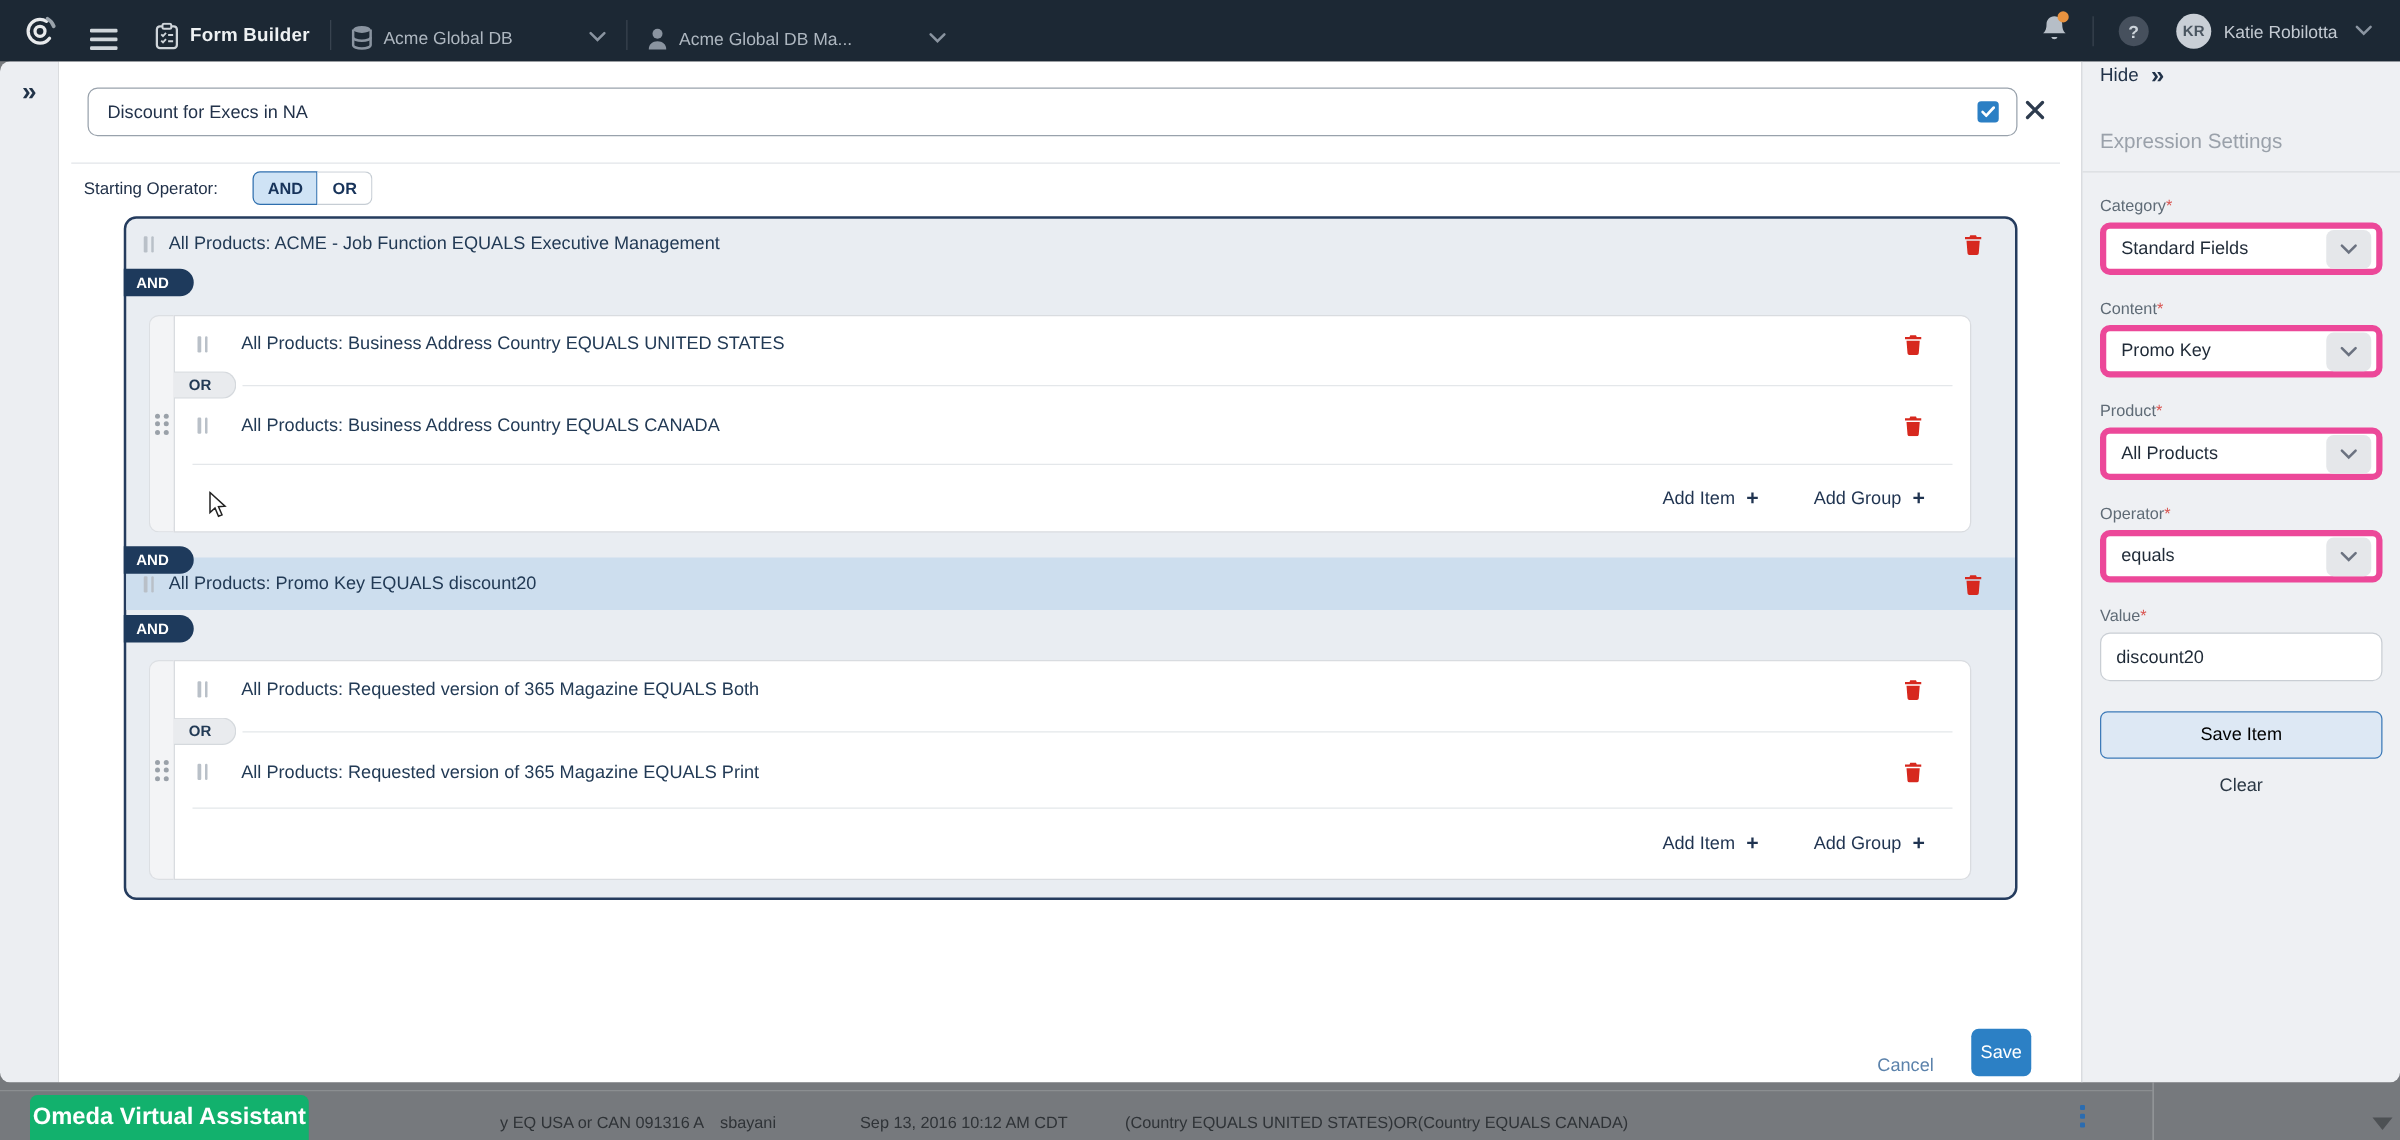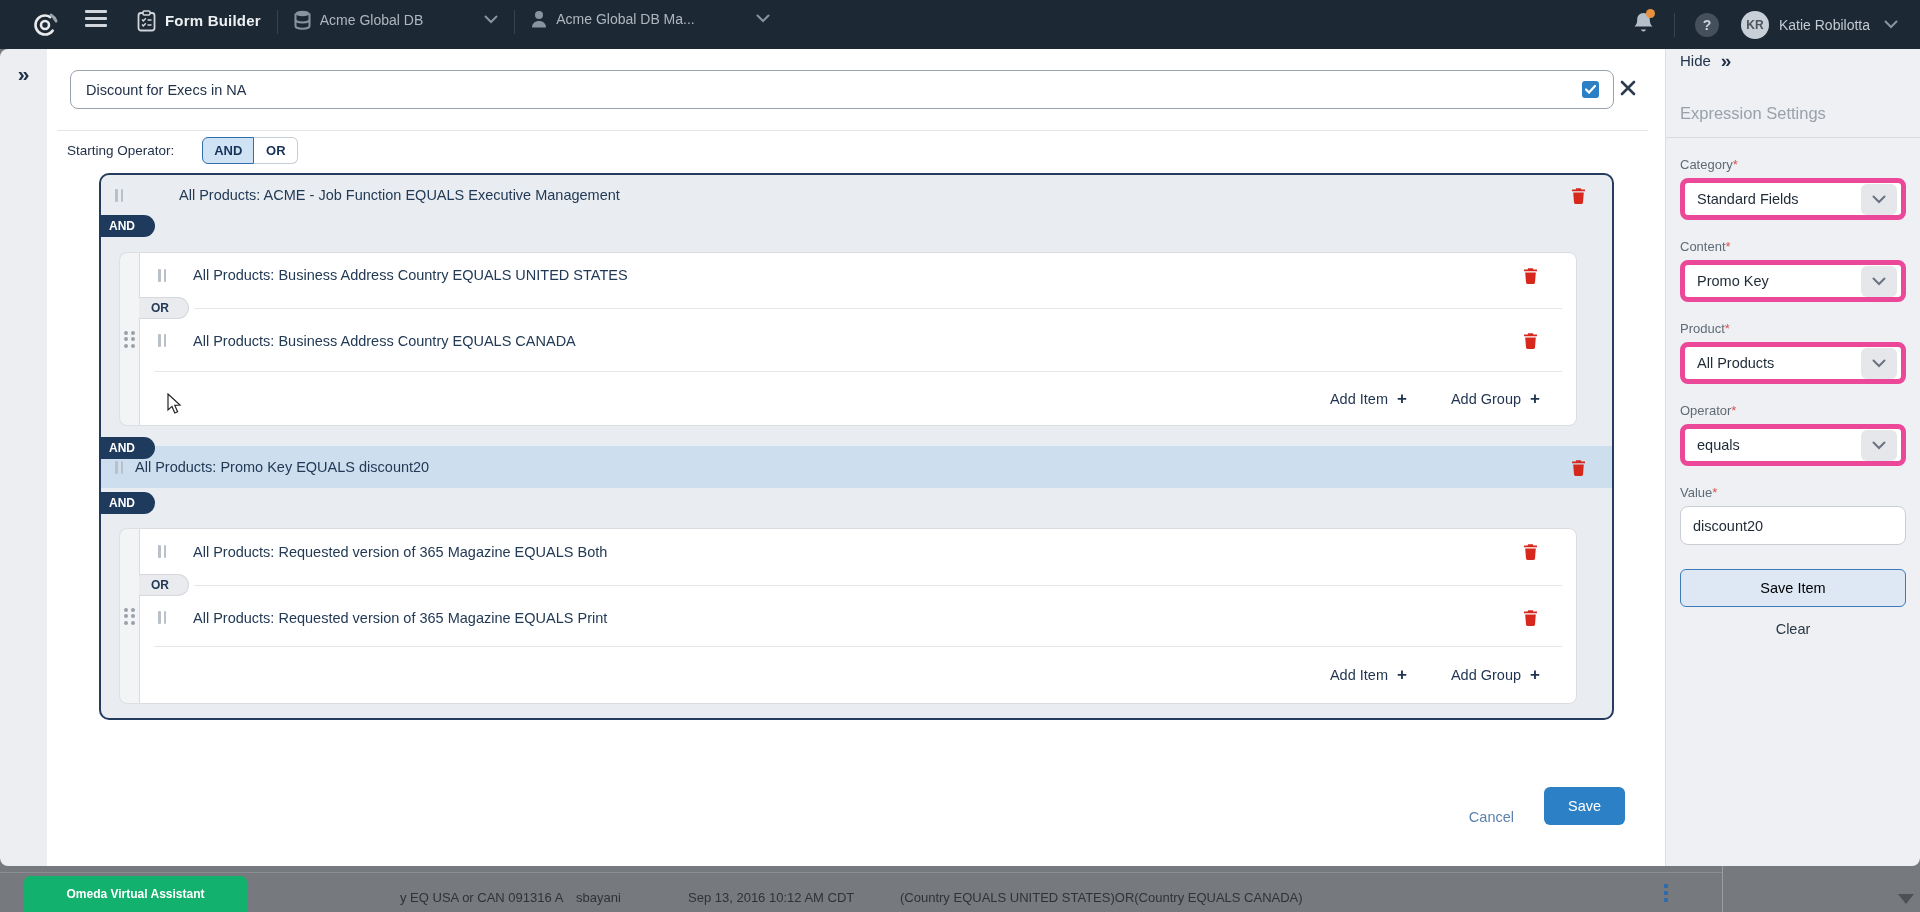--- a/index.html
+++ b/index.html
@@ -2,21 +2,21 @@
 <html><head>
 <meta charset="utf-8">
 <style>
   * { margin:0; padding:0; box-sizing:border-box; }
   html,body { width:1920px; height:912px; overflow:hidden;
     font-family:"Liberation Sans", sans-serif; background:#76797d; }
 
   
   .navbar { position:absolute; top:0; left:0; width:1920px; height:49px;
     background:#1c2834; display:flex; align-items:center; z-index:50; }
-  .nav-left { display:flex; align-items:flex-start;padding-left:13px; }
+  .nav-left { display:flex; align-items:flex-end; }
   .logo-wrap { width:64px; display:flex; justify-content:center; }
   .hamburger { width:22px; display:flex; flex-direction:column; gap:4px; cursor:pointer; margin-left:8px;}
   .hamburger span { height:3px; background:#cfd5da; border-radius:1px; }
   .nav-item { display:flex; align-items:center; gap:9px; margin-left:30px; }
   .nav-title { color:#eef1f3; font-size:15px; font-weight:600; letter-spacing:.2px; }
   .nav-divider { width:1px; height:24px; background:#38434f; margin:0 16px; }
   .nav-select { display:flex; align-items:center; gap:9px; color:#aeb7c0; font-size:14px; cursor:pointer; }
   .nav-select .chev { margin-left:52px; }
   .nav-right { margin-left:auto; display:flex; align-items:center; padding-right:22px; }
   .bell-wrap { position:relative; cursor:pointer; }
@@ -55,21 +55,21 @@
     font-size:13px; font-weight:700; color:#17335a; cursor:pointer; }
   .toggle-and { width:52px; background:#cfe3f5; border:1px solid #2f6fae; border-radius:6px 0 0 6px; }
   .toggle-or  { width:44px; background:#ffffff; border:1px solid #c6cdd4; border-left:none; border-radius:0 6px 6px 0; }
 
   
   .outer-group { position:absolute; left:52px; top:124px; width:1515px; height:547px;
     background:#e9edf2; border:2px solid #253c5e; border-radius:10px; }
   .g-row { display:flex; align-items:center; padding:0 24px 0 14px; }
   .g-row .row-text { font-size:14.5px; color:#223a55; margin-left:12px; }
   .g-row .trash-wrap { margin-left:auto; }
-  .header-row { height:40px;gap:44px; }
+  .header-row { height:40px; }
   .selected-row { height:42px; background:#cddeee; }
 
   .handle { display:flex; gap:3px; flex:none; }
   .handle i { display:block; width:2.5px; height:13px; background:#b9c0c8; border-radius:1px; }
 
   .pill-and { width:56px; height:22px; background:#1e3a5c; color:#ffffff; font-size:12px;
     font-weight:700; display:flex; align-items:center; padding-left:10px;
     border-radius:0 11px 11px 0; margin-left:-2px; flex:none; }
   .badge1 { margin-top:0; }
   .badge2 { margin-top:11px; margin-bottom:-13px; position:relative; z-index:2; }
@@ -94,22 +94,22 @@
   .n-footer { display:flex; align-items:center; justify-content:flex-end; gap:44px; padding-right:36px; }
   .add-link { display:flex; align-items:center; gap:9px; cursor:pointer;
     font-size:14.5px; font-weight:500; color:#1f3350; }
   .add-link .plus { font-size:17px; font-weight:600; }
 
   .trash-wrap { width:20px; height:20px; display:flex; align-items:center; justify-content:center; cursor:pointer; }
 
   
   .footer-actions { position:absolute; right:40px; top:738px; display:flex; align-items:flex-end; }
   .cancel-link { font-size:14.5px; color:#5b82ab; cursor:pointer; margin-right:30px; }
-  .save-btn { width:81px; height:38px; background:#2c80c5; border:none; border-radius:6px;
-    color:#ffffff; font-size:14.5px; font-family:"Liberation Sans",sans-serif; cursor:pointer; }
+  .save-btn { width:48px; height:38px; background:#2c80c5; border:none; border-radius:6px;
+    color:#ffffff; font-size:14.5px; font-family:"Liberation Sans",sans-serif; cursor:pointer;margin-top:36px; }
 
   
   .sidebar { width:255px; flex:none; background:#eef0f3; border-left:1px solid #dadde1;
     padding:0 14px; position:relative; }
   .hide-row { display:flex; align-items:center; gap:10px; cursor:pointer; margin-top:2px; }
   .hide-label { font-size:15px; color:#223349; }
   .hide-chevs { font-size:19px; font-weight:700; color:#223349; line-height:1; }
   .panel-title { font-size:16.5px; color:#9aa1aa; margin-top:34px; }
   .panel-divider { height:1px; background:#d9dcdf; margin:14px -14px 0 -14px; }
   .field-label { font-size:13px; color:#5f6b76; margin-top:19px; }
@@ -127,21 +127,21 @@
     font-family:"Liberation Sans",sans-serif; cursor:pointer; }
   .clear-link { margin-top:14px; text-align:center; font-size:14.5px; color:#2a3744; cursor:pointer; }
 
   
   .bg-bottom { position:absolute; left:0; top:866px; width:1920px; height:46px; z-index:1; }
   .bg-line { position:absolute; left:0; top:6px; width:1722px; height:1px; background:#8b8e91; }
   .bg-col-divider { position:absolute; left:1722px; top:0; width:1px; height:46px; background:#9a9da0; }
   .bg-cell { position:absolute; top:24px; font-size:13px; color:#2f3337; white-space:nowrap; }
   .assistant-btn { position:absolute; left:24px; top:10px; width:223px; height:36px;
     background:#12b16d; border:none; border-radius:6px 6px 0 0; color:#ffffff;
-    font-size:12px; font-weight:700; font-family:"Liberation Sans",sans-serif; cursor:pointer; z-index:5; }
+    font-size:19px; font-weight:700; font-family:"Liberation Sans",sans-serif; cursor:pointer; z-index:5; }
   .kebab { position:absolute; left:1664px; top:18px; display:flex; flex-direction:column; gap:3px; cursor:pointer; }
   .kebab i { width:4px; height:4px; background:#2b6cb0; border-radius:1px; }
   .bg-triangle { position:absolute; left:1898px; top:28px; width:0; height:0;
     border-left:8px solid transparent; border-right:8px solid transparent; border-top:10px solid #4d5154; }
 
   
   .cursor { position:absolute; left:120px; top:344px; z-index:99; pointer-events:none; }
 </style>
 </head>
 <body>

